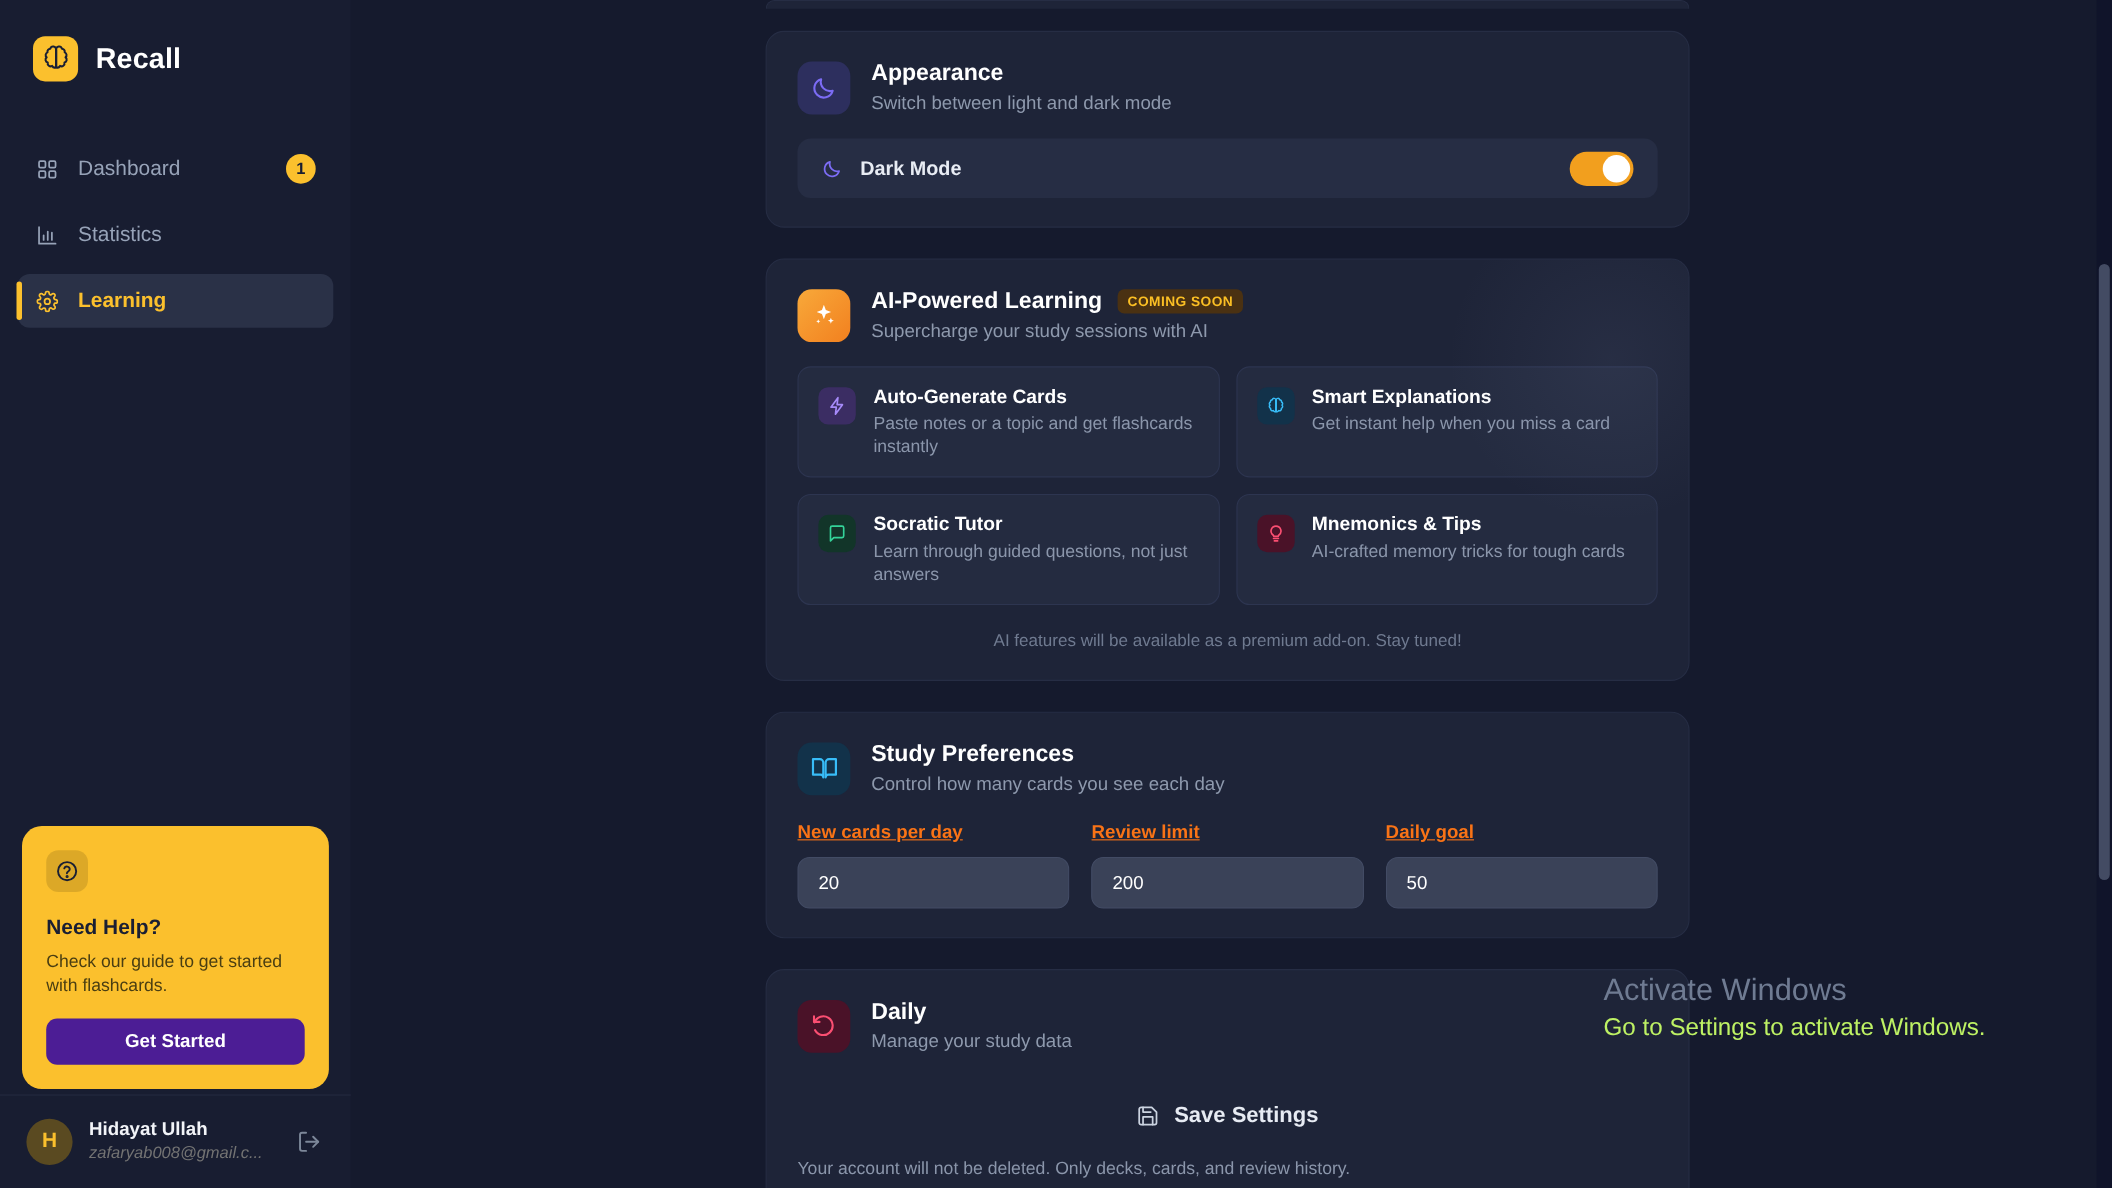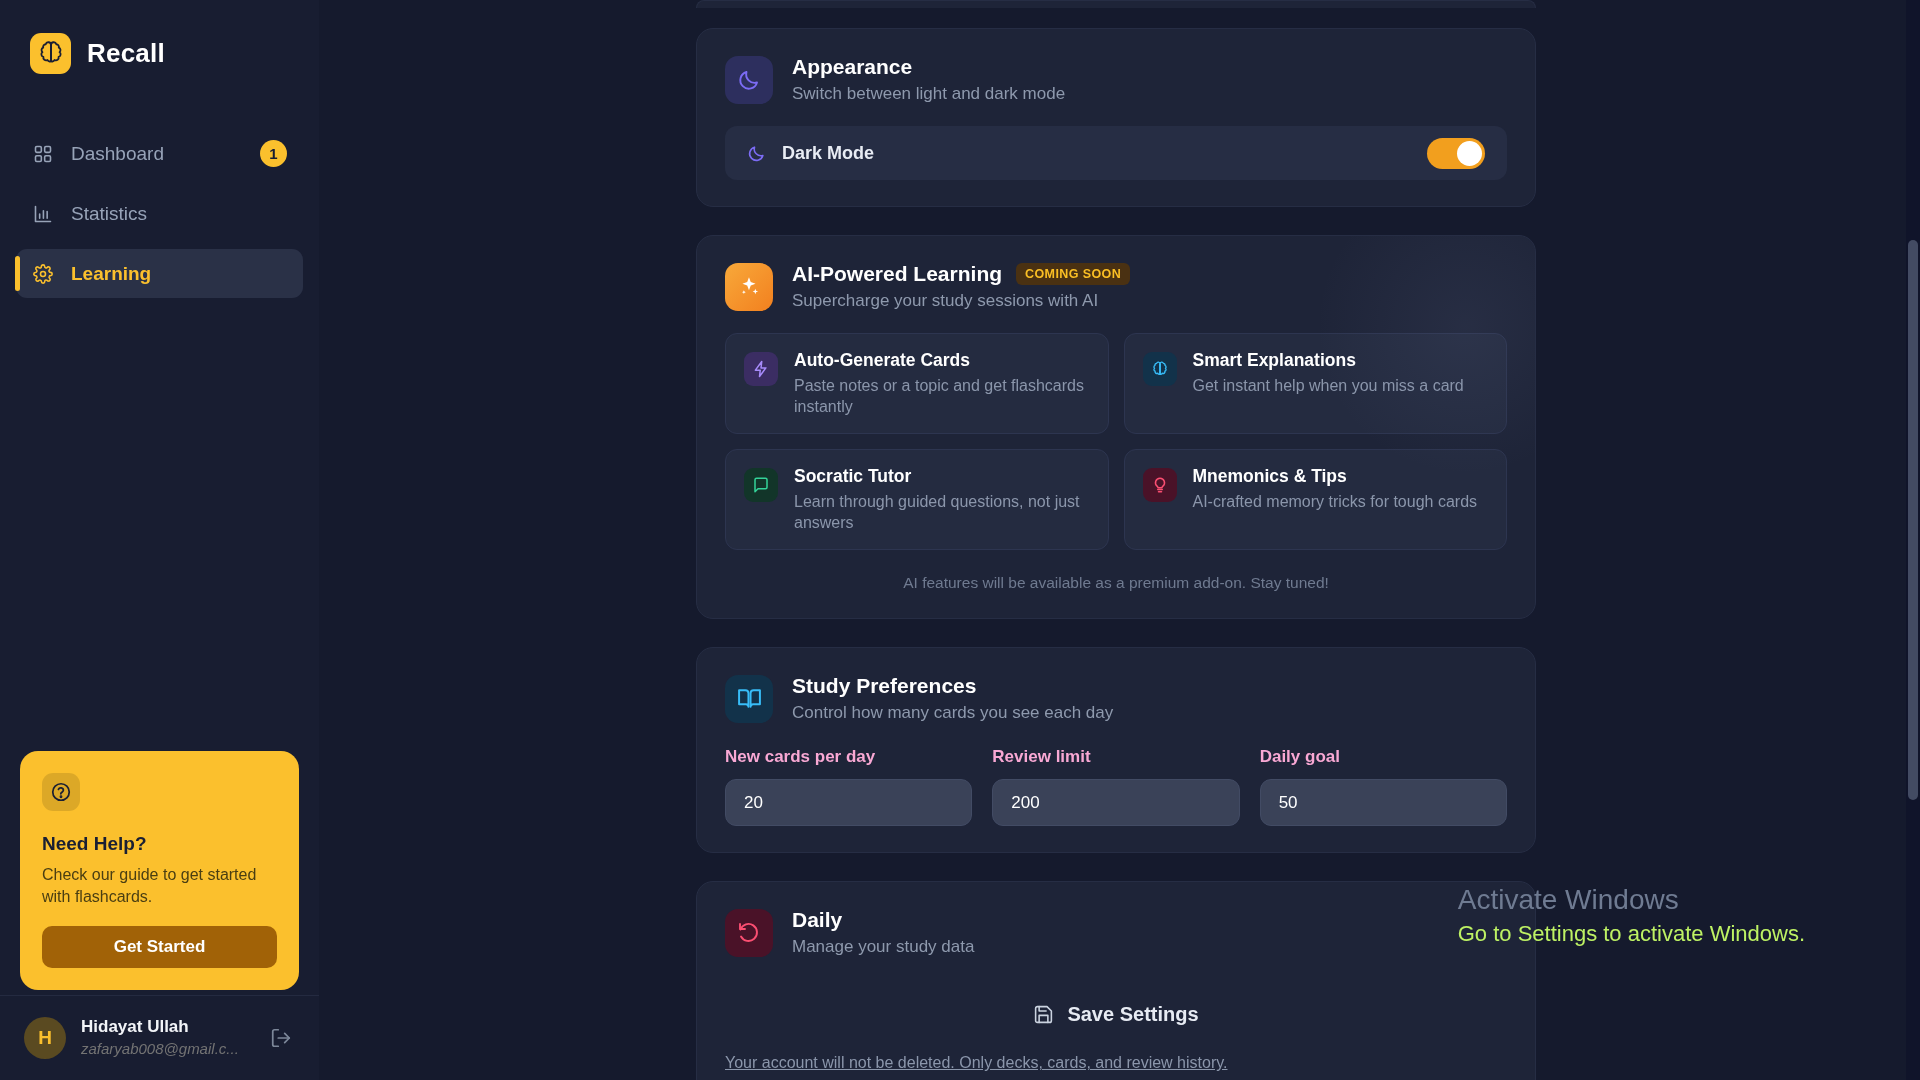--- a/index.html
+++ b/index.html
@@ -52,21 +52,21 @@
   }
   .help-ico {
     width: 38px; height: 38px; border-radius: 11px;
     background: rgba(0,0,0,.12); display: flex; align-items: center; justify-content: center;
     margin-bottom: 22px;
   }
   .help-title { color: #1a1f33; font-size: 19px; font-weight: bold; margin-bottom: 9px; }
   .help-text { color: #4a3e12; font-size: 16px; line-height: 1.38; margin-bottom: 18px; }
   .help-btn {
     display: block; width: 100%; height: 42px; border: none; border-radius: 10px;
-    background: #a16207; color: #ffffff; font-size: 17px; font-weight: bold;
+    background: #4c1d95; color: #ffffff; font-size: 17px; font-weight: bold;
     font-family: "Liberation Sans", sans-serif; cursor: pointer;
   }
 
   .sidebar-divider { position: absolute; left: 0; right: 0; bottom: 84px; height: 1px; background: #242a40; }
 
   .user-row {
     position: absolute; left: 0; right: 0; bottom: 0; height: 84px;
     display: flex; align-items: center; gap: 15px; padding: 0 24px;
   }
   .avatar {
@@ -136,37 +136,37 @@
   .ai-tile-ico {
     width: 34px; height: 34px; border-radius: 9px; flex: 0 0 34px;
     display: flex; align-items: center; justify-content: center; margin-top: 2px;
   }
   .ai-tile-title { color: #ffffff; font-size: 17.5px; font-weight: bold; margin-bottom: 4px; }
   .ai-tile-desc { color: #8b96ab; font-size: 16px; line-height: 1.32; }
   .ai-note { margin-top: 24px; text-align: center; color: #6f7a90; font-size: 15.5px; }
 
   
   .fields { margin-top: 24px; display: grid; grid-template-columns: 1fr 1fr 1fr; gap: 20px; }
-  .field-label { color: #f9a8d4; font-size: 17px; font-weight: bold; margin-bottom: 12px; }
+  .field-label { color: #f97316; font-size: 17px; font-weight: bold; margin-bottom: 12px; text-decoration: underline; }
   .field-input {
     width: 100%; height: 47px; border-radius: 11px; background: #3a4258;
     border: 1px solid #424b64; color: #ffffff; font-size: 17px;
     padding: 0 18px; font-family: "Liberation Sans", sans-serif;
   }
 
   
   .data-card { padding-bottom: 40px; }
   .save-row { margin-top: 46px; display: flex; justify-content: center; }
   .save-btn {
     display: flex; align-items: center; gap: 13px;
     background: transparent; border: none; cursor: pointer;
     color: #e7ebf3; font-size: 20px; font-weight: bold;
     font-family: "Liberation Sans", sans-serif;
   }
-  .data-note { margin-top: 28px; color: #8b96ab; font-size: 16px; text-decoration: underline; }
+  .data-note { margin-top: 28px; color: #8b96ab; font-size: 16px; }
 
   
   .watermark { position: absolute; right: 115px; bottom: 130px; text-align: left; pointer-events: none; }
   .wm-title { color: #6f7b92; font-size: 28px; line-height: 1.25; }
   .wm-sub { color: #bef264; font-size: 22px; line-height: 1.5; }
 
   
   .scrollbar-track { position: absolute; right: 0; top: 0; width: 14px; height: 1080px; background: #10142a; }
   .scrollbar-thumb { position: absolute; right: 2px; top: 240px; width: 10px; height: 560px; border-radius: 6px; background: #434b63; }
 </style>

